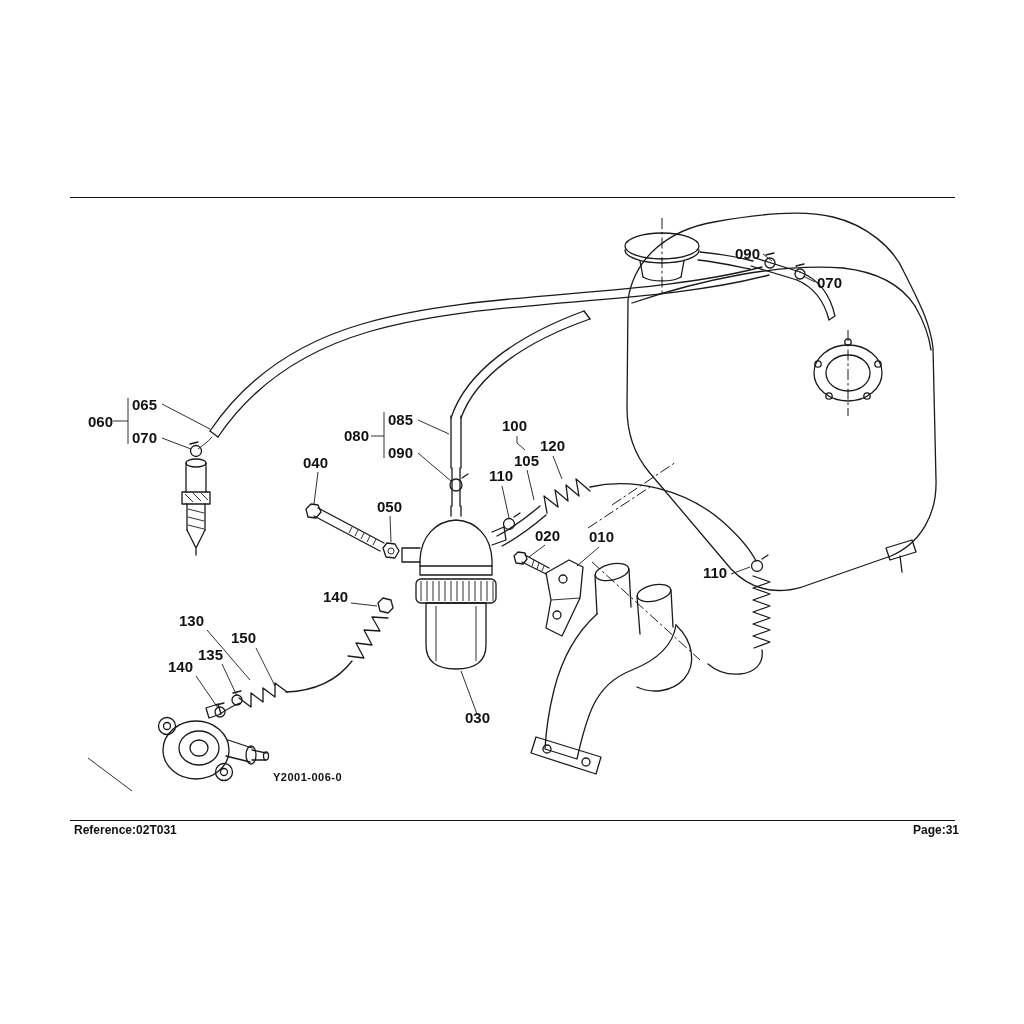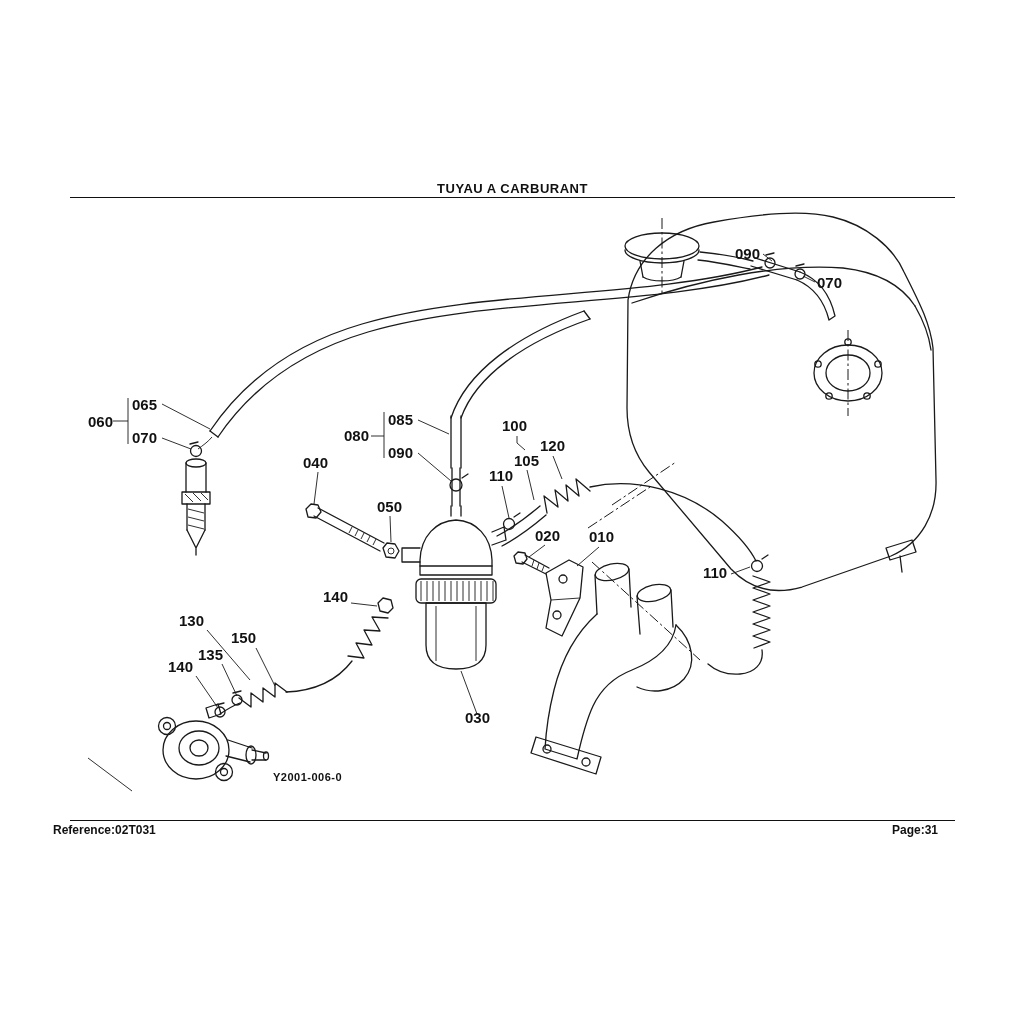--- a/index.html
+++ b/index.html
@@ -1,35 +1,34 @@
 <!DOCTYPE html>
 <html><head>
 <meta charset="utf-8">
 <style>
   html,body{margin:0;padding:0;background:#ffffff;}
   .page{position:relative;width:1024px;height:1024px;background:#fff;font-family:"Liberation Sans",sans-serif;color:#111;overflow:hidden;}
   .title{position:absolute;top:181px;left:70px;width:885px;text-align:center;font-size:13px;font-weight:bold;letter-spacing:.5px;}
   .rule{position:absolute;left:70px;width:885px;border-top:1.5px solid #111;}
   .rule.top{top:197px;}
   .rule.bottom{top:820px;}
-  .footer{position:absolute;top:823px;left:53px;width:885px;display:flex;justify-content:space-between;font-size:12px;font-weight:bold;}
+  .footer{position:absolute;top:823px;left:74px;width:885px;display:flex;justify-content:space-between;font-size:12px;font-weight:bold;}
   svg.diagram{position:absolute;left:0;top:0;}
   svg .stroke{stroke:#1a1a1a;fill:none;stroke-width:1.3;stroke-linecap:round;stroke-linejoin:round;}
   svg .thin{stroke:#1a1a1a;fill:none;stroke-width:.9;}
   svg .dashdot{stroke:#1a1a1a;fill:none;stroke-width:1;stroke-dasharray:11 3 2.5 3;}
   svg text{font-family:"Liberation Sans",sans-serif;font-weight:bold;fill:#111;}
   svg text.callout{font-size:15px;}
   svg text.drawcode{font-size:11px;letter-spacing:.5px;}
 </style>
 </head>
 <body>
 
 <div class="page">
 
-  <div class="title">TUYAU A CARBURANT</div>
   <div class="rule top"></div>
 
   <svg class="diagram" width="1024" height="1024" viewBox="0 0 1024 1024">
 
     <g>
       <path class="stroke" d="M 628 300 C 634 258 668 230 714 222 C 752 215 800 209 833 217 C 866 225 893 247 904 272 C 918 300 930 322 933 348 L 936 480 C 937 514 921 543 891 556 L 802 587 C 774 595 750 589 731 569 L 649 472 C 634 454 627 432 627 408 Z"></path>
       <path class="stroke" d="M 632 303 C 700 280 778 263 843 268 C 878 272 902 286 915 306"></path>
       <path class="stroke" d="M 915 306 C 923 320 929 335 931 350"></path>
       <path class="dashdot" d="M 612 505 L 676 462"></path>
       <path class="dashdot" d="M 588 528 L 650 487"></path>

